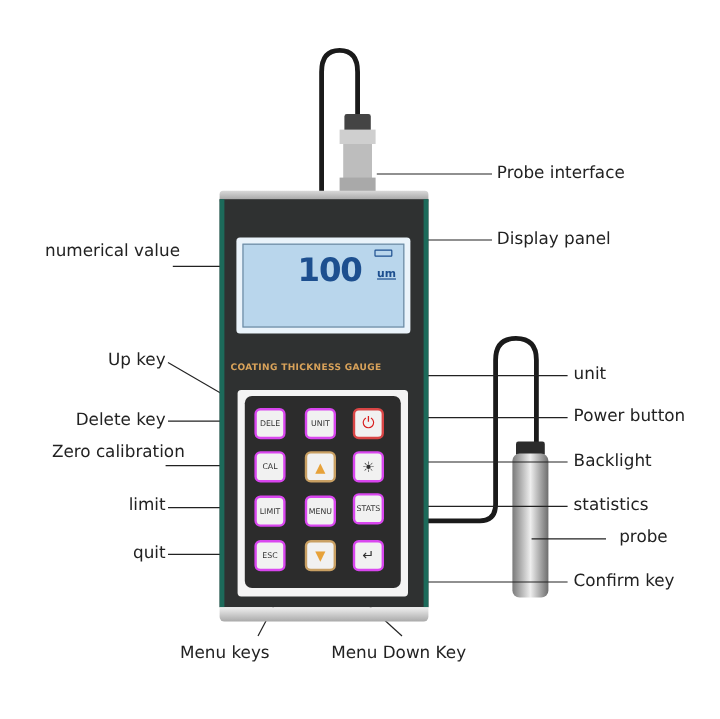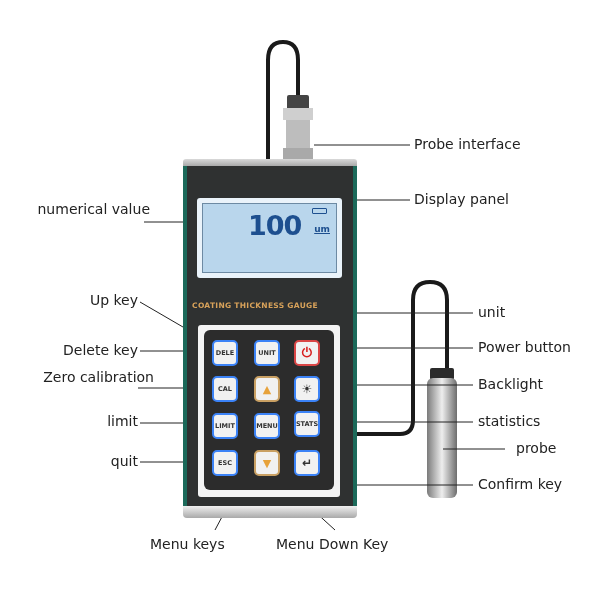--- a/index.html
+++ b/index.html
@@ -27,22 +27,22 @@
   .cell .top { font-size:10px; color:#1d4f8f; display:block; line-height:12px; }
   .cell .tag { position:absolute; left:1px; right:1px; bottom:1px; background:#1d4f8f;
                color:#fff; font-size:8px; line-height:9px; font-weight:bold; }
   .brand { position:absolute; left:185px; top:301px; width:140px; text-align:center;
            font-size:7.5px; font-weight:bold; color:#d8a25a; letter-spacing:0.3px; }
   .pad-frame { position:absolute; left:198px; top:325px; width:142px; height:172px;
                background:#f4f4f4; border-radius:3px; }
   .pad { position:absolute; left:204px; top:330px; width:130px; height:160px;
          background:#2c2c2c; border-radius:6px; }
   .key { position:absolute; width:22px; height:22px; background:#f1f1f1;
-         border:2px solid #3b82f6; border-radius:5px; box-sizing:content-box;
-         font-size:6.5px; font-weight:bold; color:#333; display:flex;
+         border:2px solid #d946ef; border-radius:5px; box-sizing:content-box;
+         font-size:6.5px; font-weight:normal; color:#333; display:flex;
          align-items:center; justify-content:center; }
   .key.power { border-color:#d94545; color:#d81e1e; font-size:13px; }
   .key.arrow { border-color:#c9a063; color:#e7a23a; font-size:11px; }
   .key.glyph { font-size:12px; }
   
   .lbl { position:absolute; font-size:14px; color:#222; white-space:nowrap; }
   svg.lines { position:absolute; left:0; top:0; }
 </style>
 </head>
 <body>

